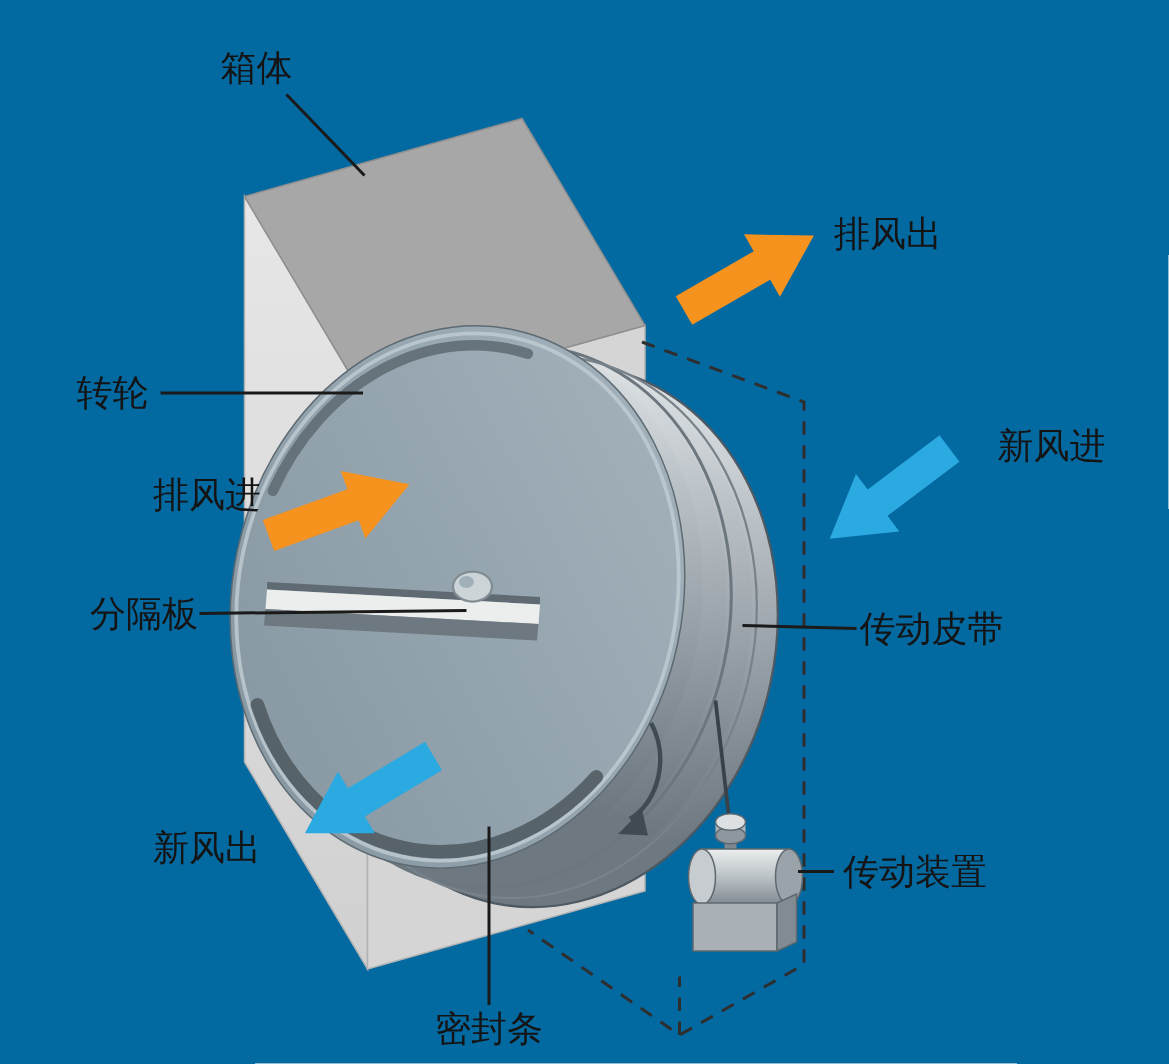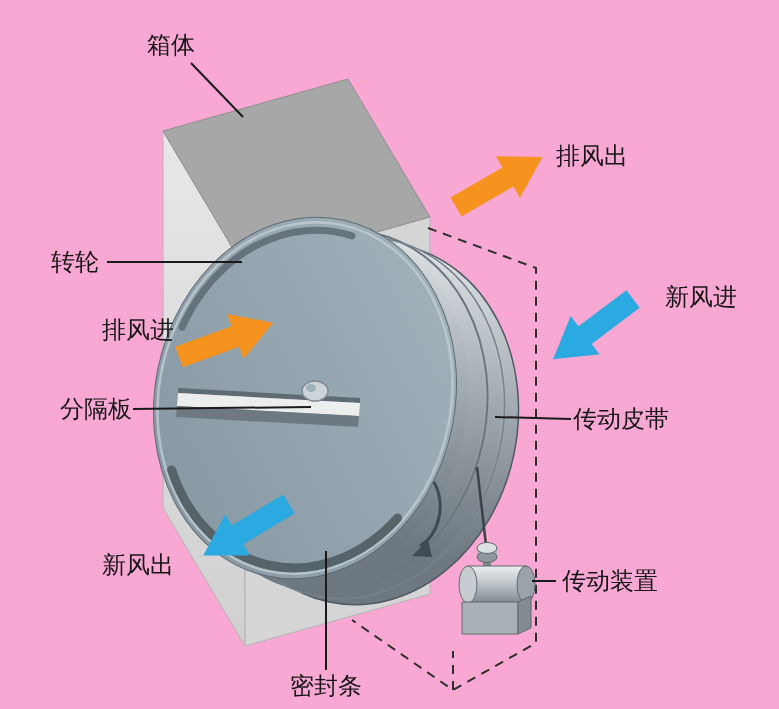--- a/index.html
+++ b/index.html
@@ -1,16 +1,16 @@
 <!DOCTYPE html>
 <html><head>
 <meta charset="utf-8">
 <style>
   html,body{margin:0;padding:0;background:#ffffff;}
-  .stage{position:relative;width:779px;height:709px;background:#f9a8d4;overflow:hidden;
+  .stage{position:relative;width:779px;height:709px;background:#0369a1;overflow:hidden;
          font-family:"Liberation Sans",sans-serif;}
   svg{display:block;}
   text.lbl{font-family:"Liberation Sans",sans-serif;font-size:24px;font-weight:500;fill:#141414;}
 </style>
 </head>
 <body>
 
 <div class="stage">
 <svg width="779" height="709" viewBox="0 0 779 709">
   <defs>

